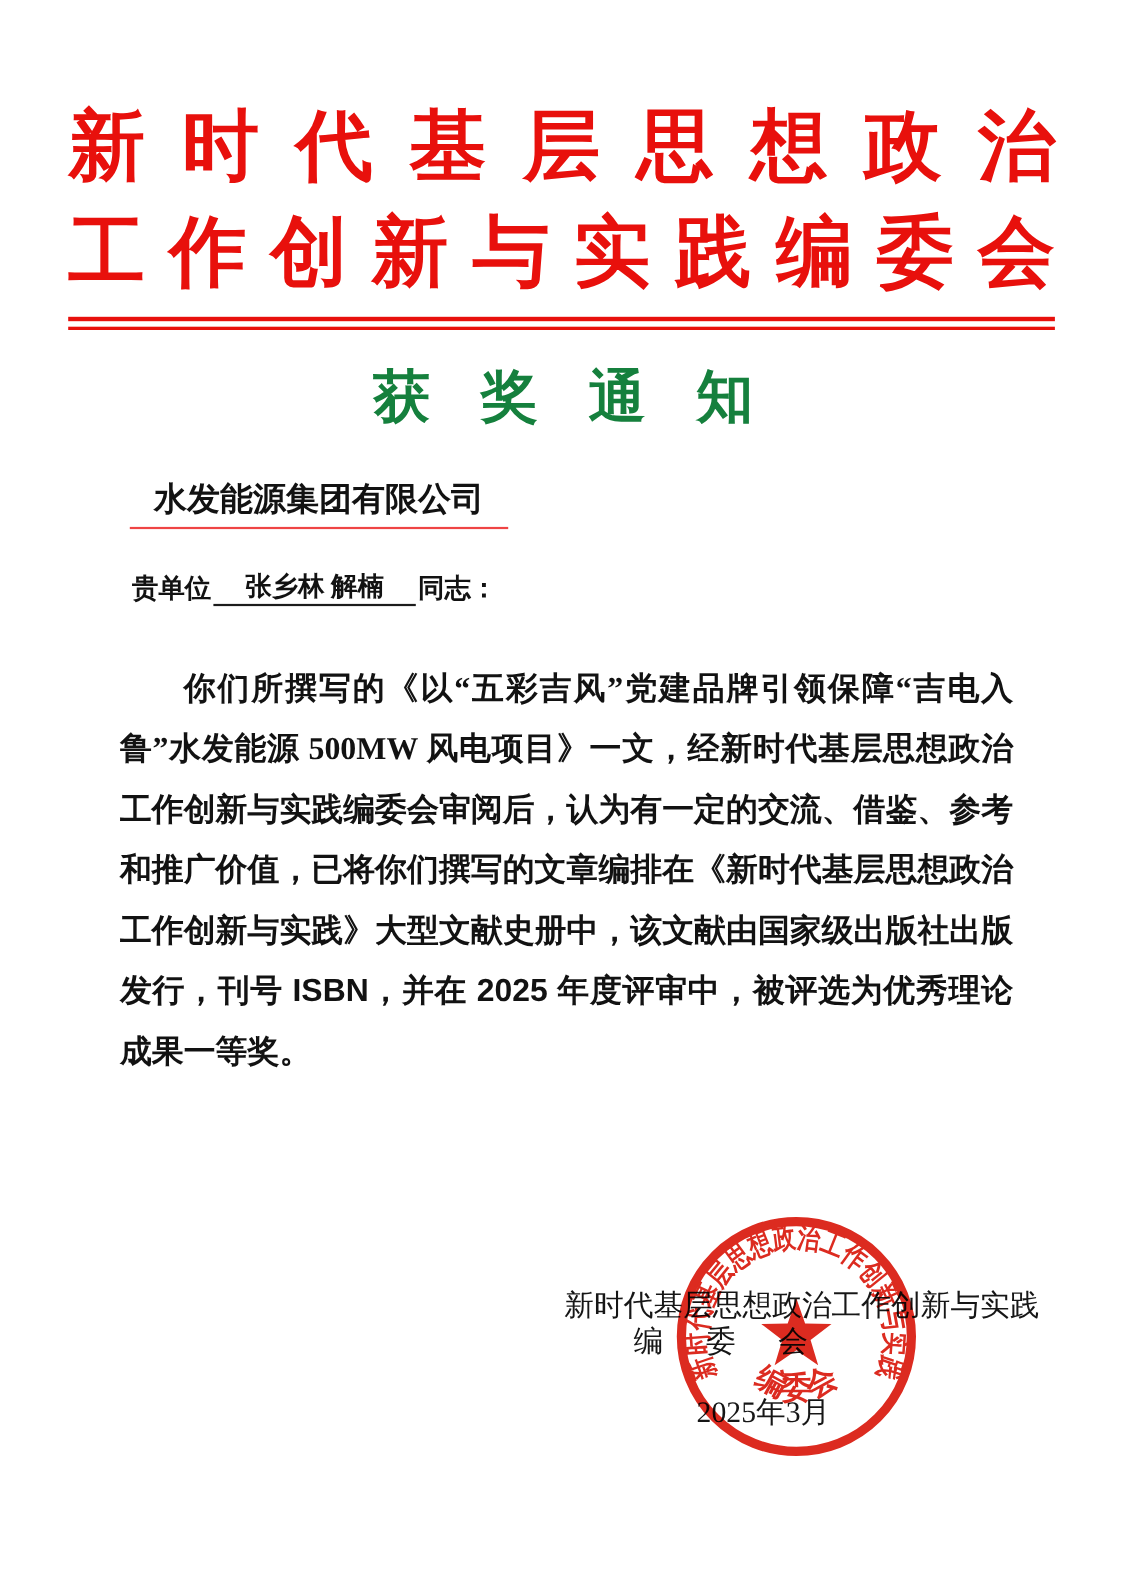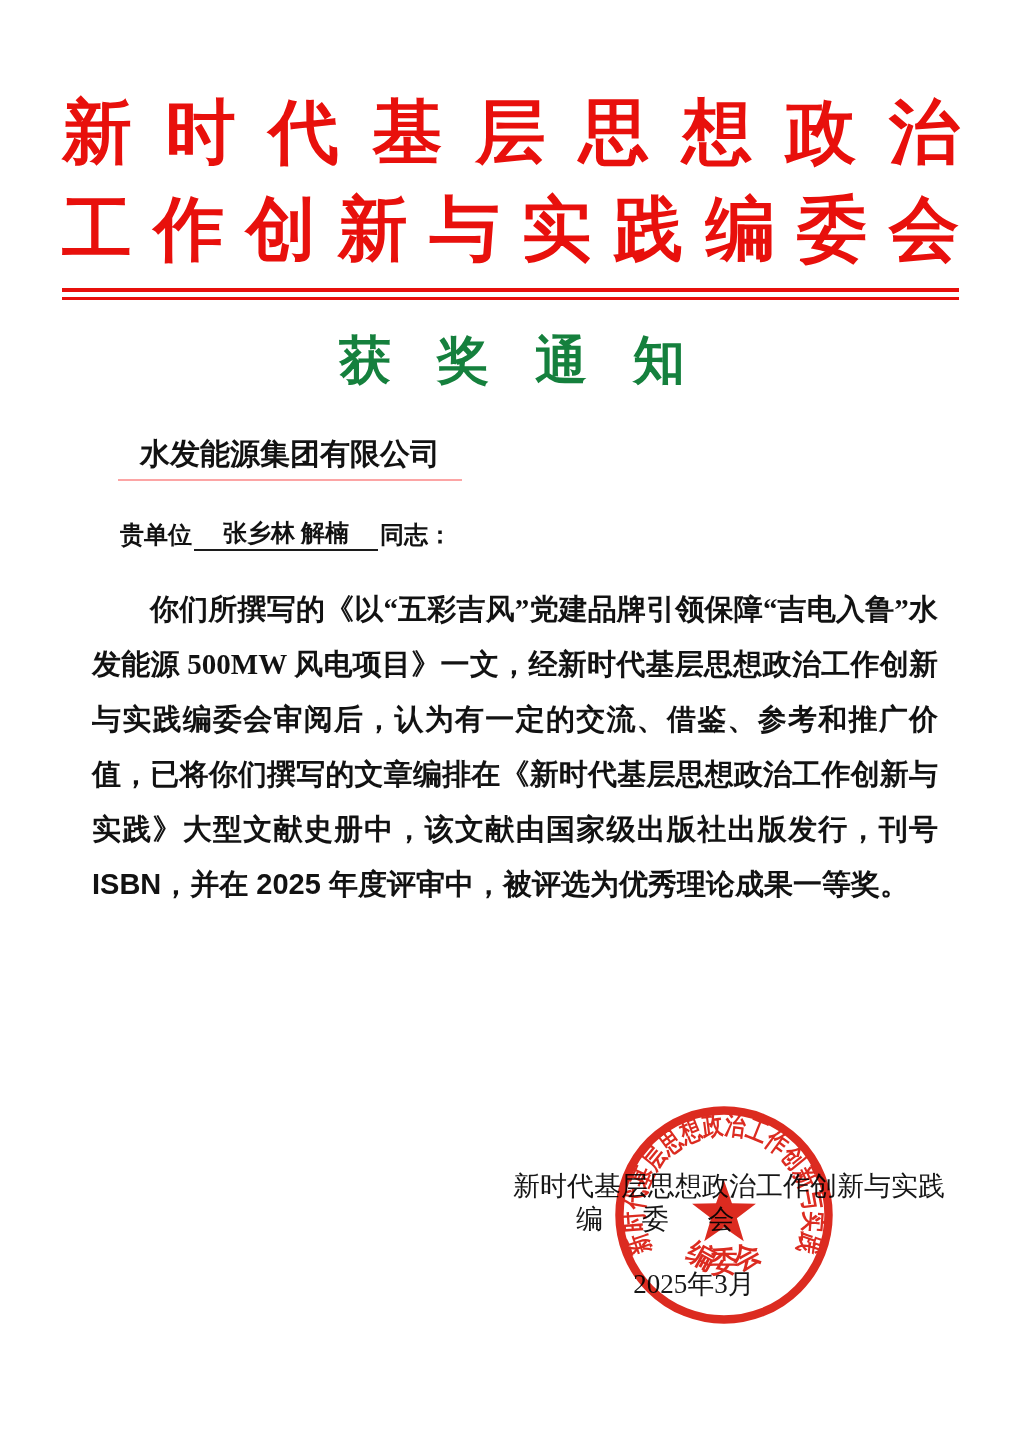--- a/index.html
+++ b/index.html
@@ -12,30 +12,30 @@
   .justify-chars{display:flex;justify-content:space-between;}
   .double-rule{margin-top:10px;height:5px;border-top:4px solid #e8100c;border-bottom:3px solid #e8100c;}
 
   
   .notice-title{position:absolute;top:326px;left:0;width:100%;text-align:center;
                 font-size:52px;font-weight:bold;letter-spacing:46px;text-indent:46px;color:#15803d;}
 
   
   .company-line{position:absolute;top:434px;left:118px;width:344px;text-align:center;
                 font-family:"Liberation Serif",serif;font-size:30px;font-weight:bold;
-                padding-bottom:4px;border-bottom:2px solid #fca5a5;}
+                padding-bottom:4px;border-bottom:2px solid #ef4444;}
   .salutation{position:absolute;top:517px;left:120px;font-size:24px;font-weight:bold;
               display:flex;align-items:flex-end;}
   .salutation .names{font-family:Liberation Serif, serif;border-bottom:2px solid #1c1c1c;
                      min-width:172px;text-align:center;padding:0 6px;margin:0 2px;}
 
   
   .body-text{position:absolute;top:582px;left:92px;width:846px;font-size:29px;font-weight:bold;
              line-height:55px;text-align:justify;color:#121212;}
-  .body-text p{margin:0;text-indent:58px;}
+  .body-text p{margin:17px;text-indent:58px;}
   .kai{font-family:"Liberation Serif",serif;font-weight:600;}
 
   
   .sig-line{position:absolute;font-family:"Liberation Serif",serif;font-size:27px;color:#161616;white-space:nowrap;}
   .sig-org{top:1168px;left:512px;width:434px;text-align:center;}
   .sig-committee{top:1186px;left:560px;width:300px;text-align:left;letter-spacing:16px;text-indent:16px;margin-top:15px;}
   .sig-date{top:1266px;left:544px;width:300px;text-align:center;}
 
   
   .seal{position:absolute;left:612px;top:1103px;width:224px;height:224px;mix-blend-mode:multiply;}

